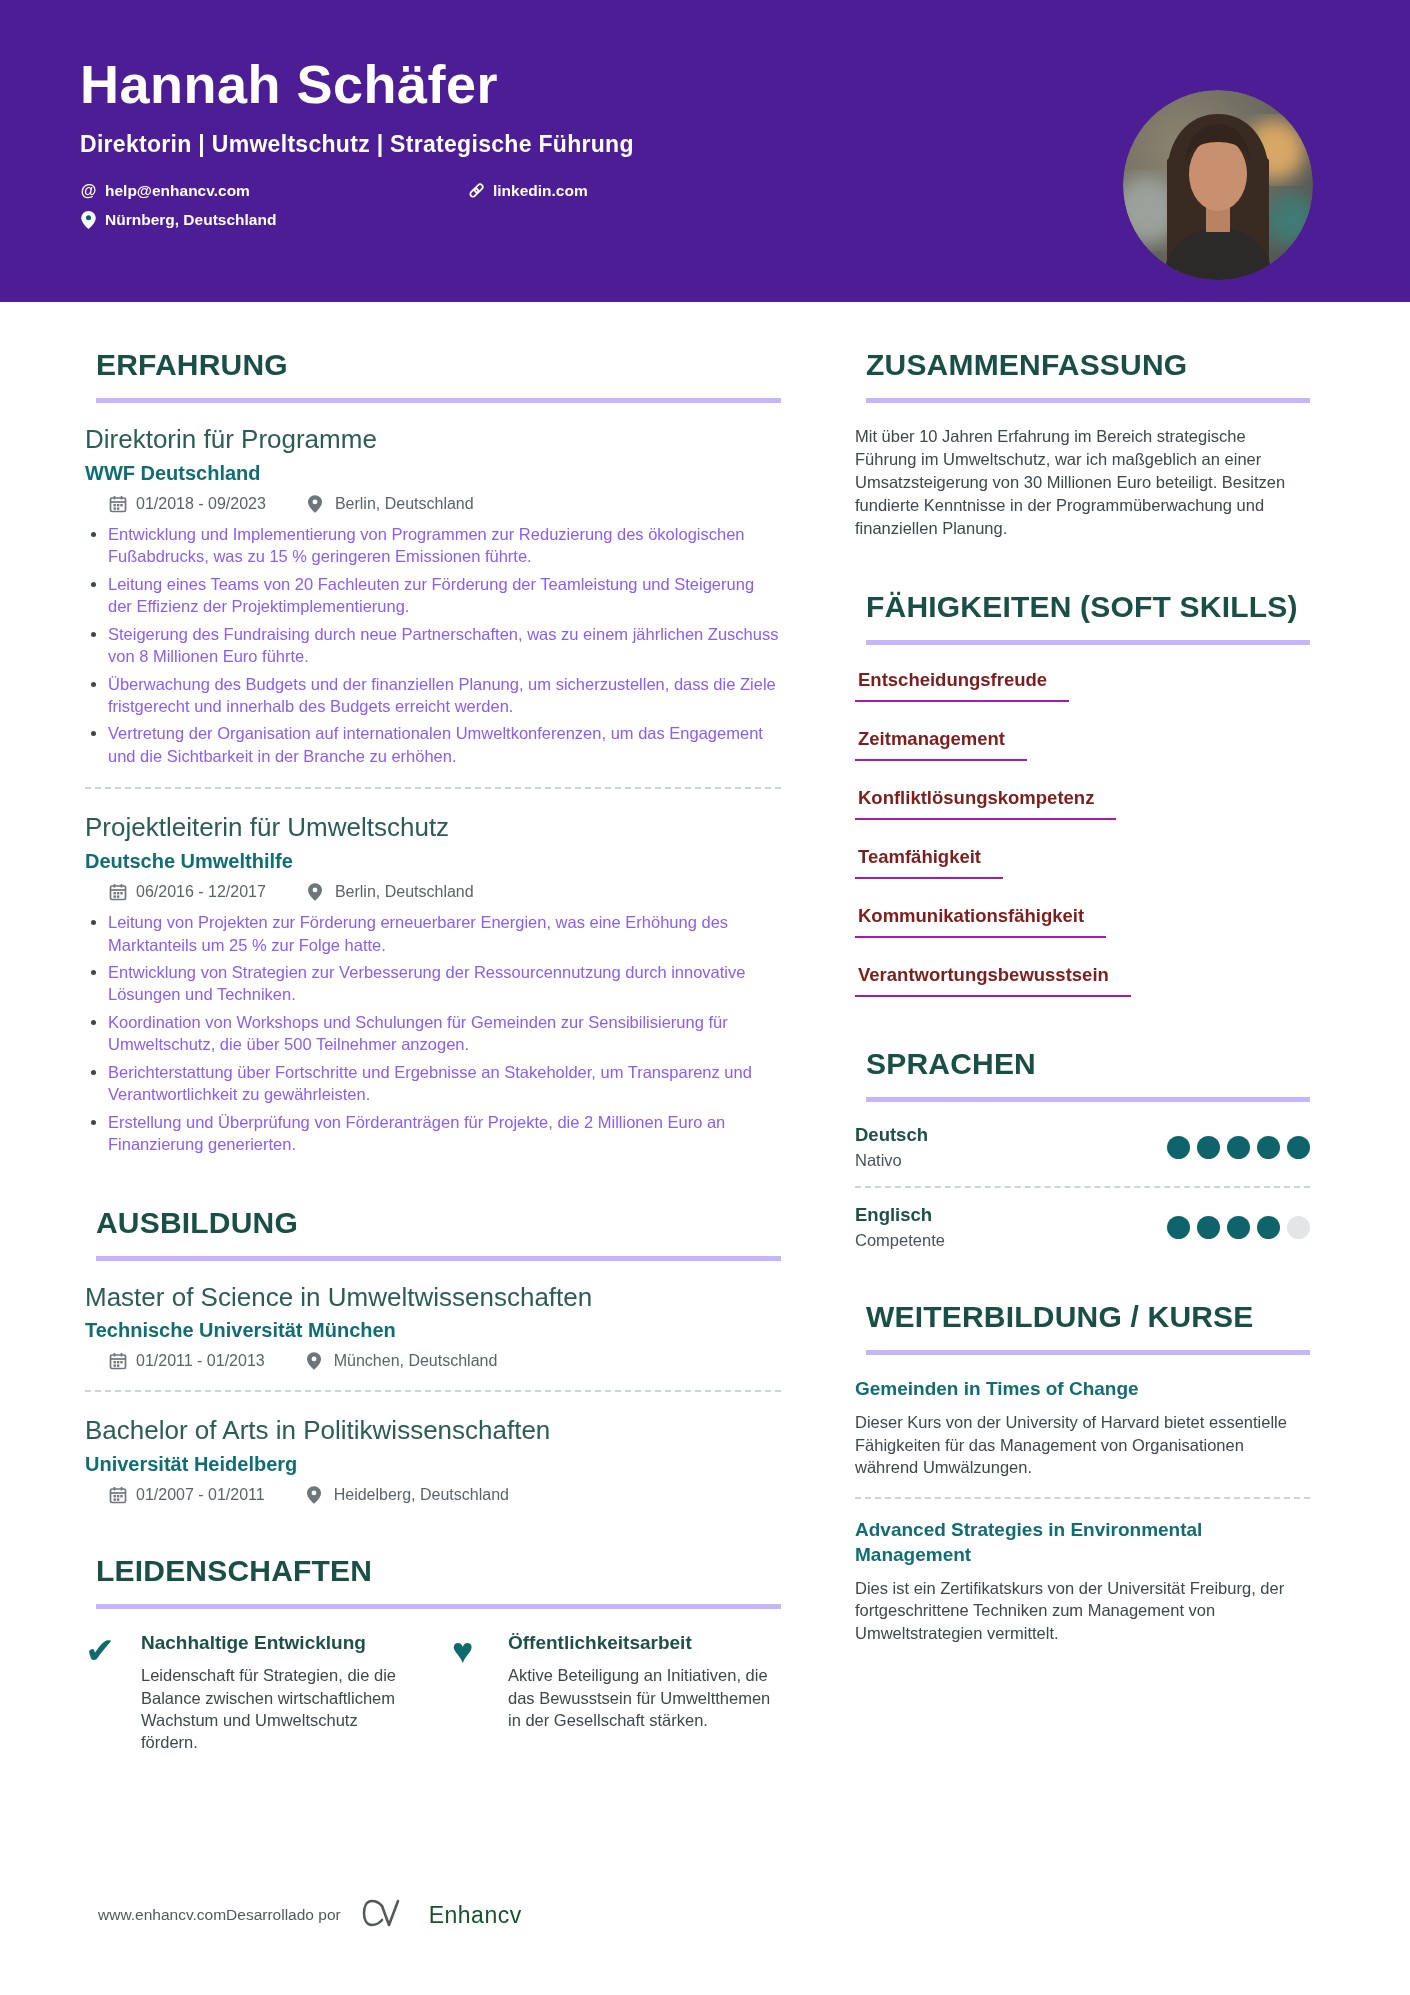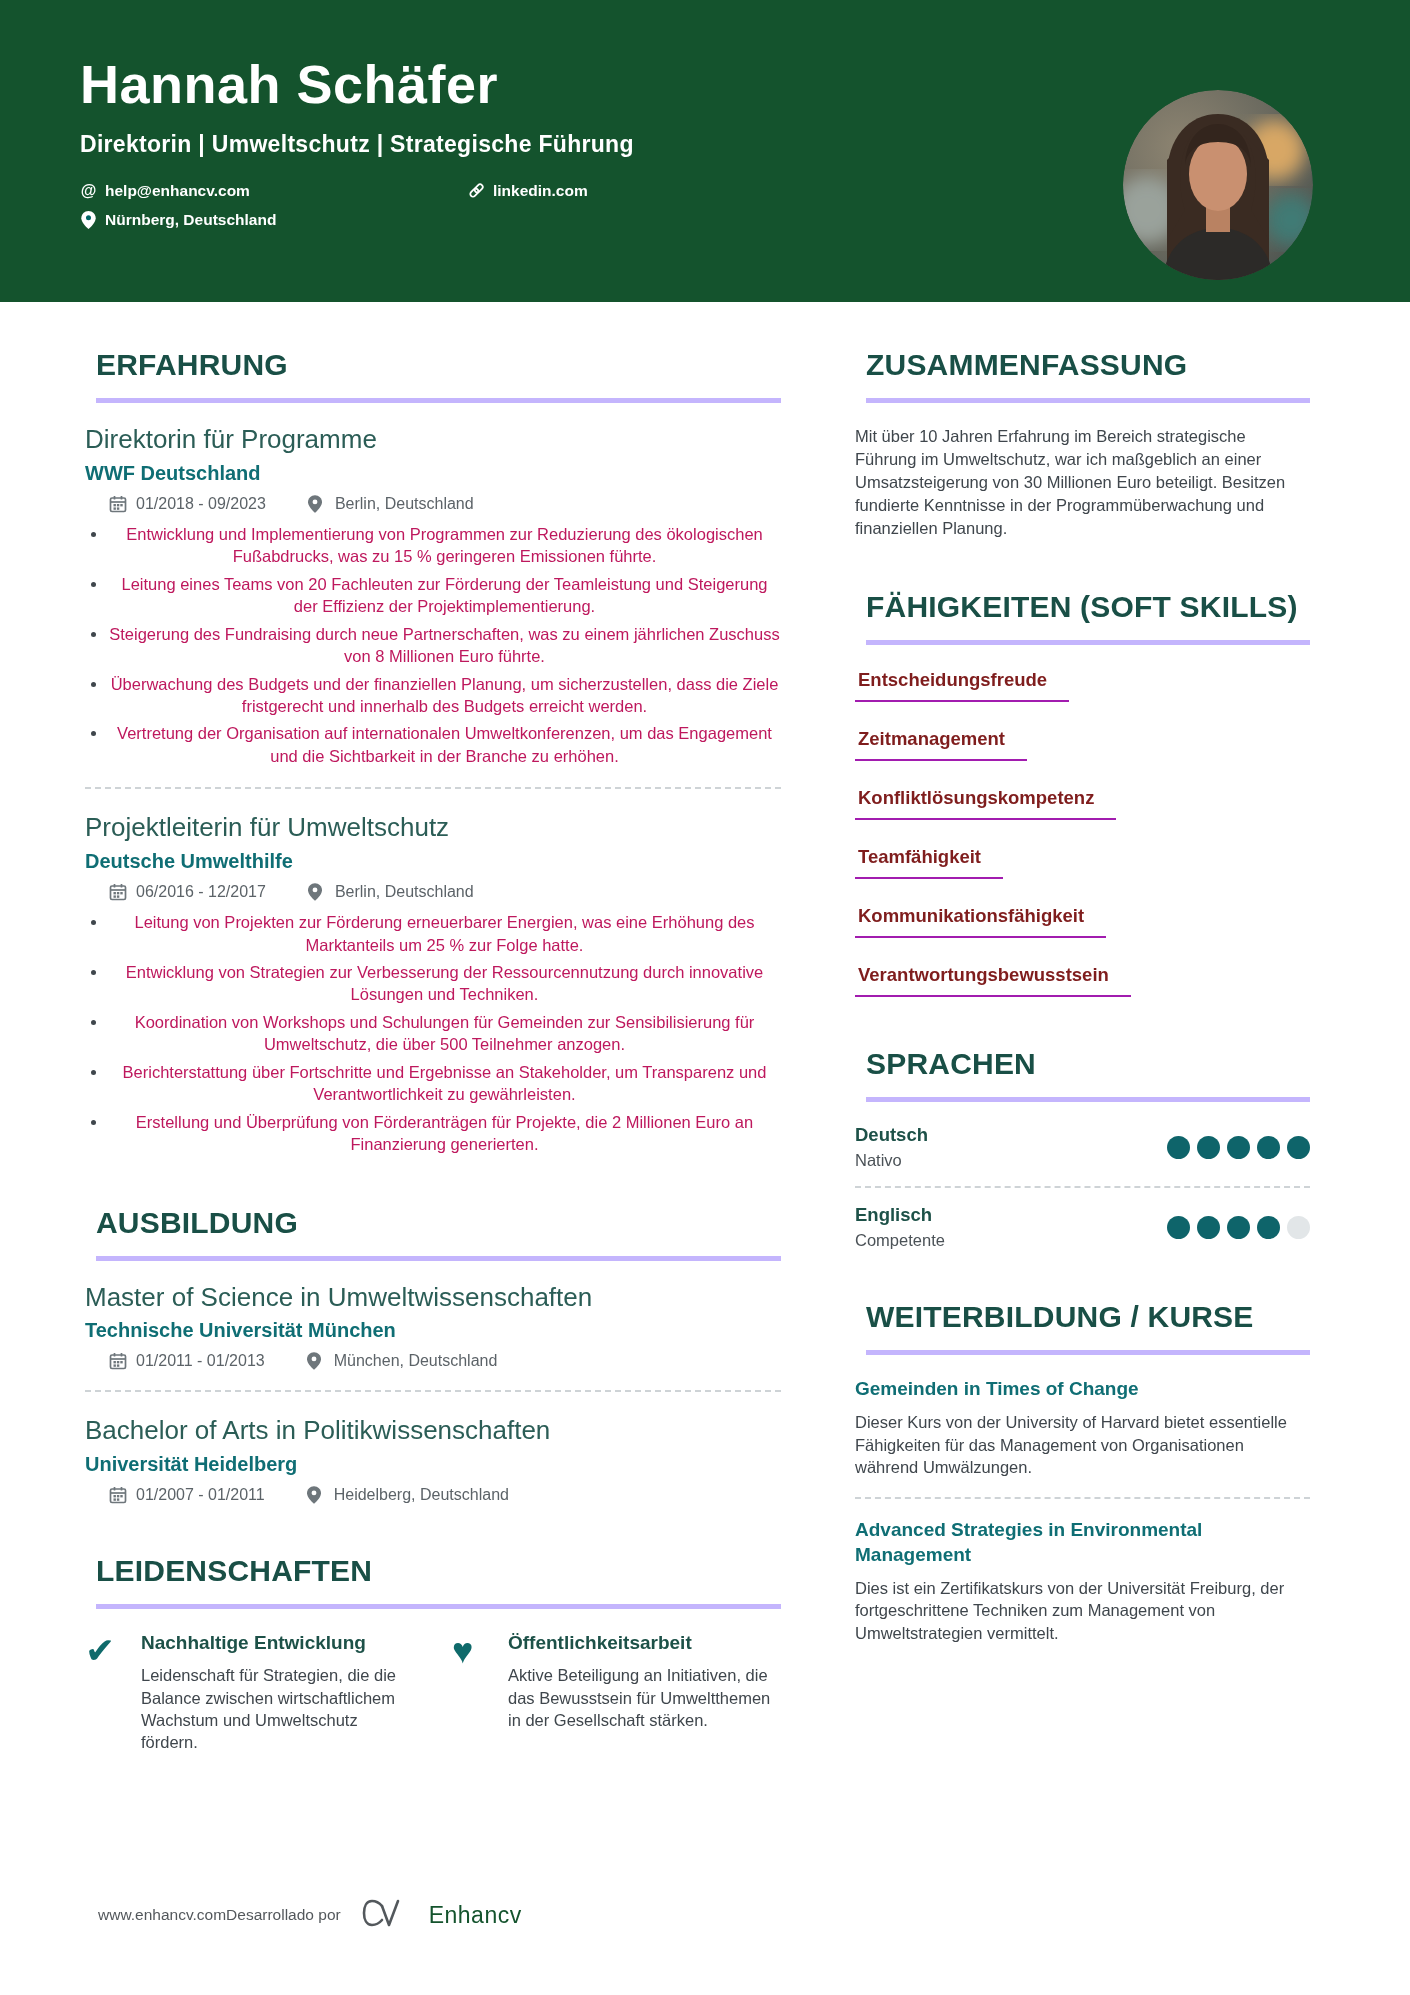--- a/index.html
+++ b/index.html
@@ -2,21 +2,21 @@
 <html><head>
 <meta charset="utf-8">
 <style>
   html,body{margin:0;padding:0;}
   body{
     width:1410px;height:1995px;position:relative;background:#ffffff;
     font-family:"Liberation Sans", sans-serif;color:#3f464c;overflow:hidden;
   }
   
   .header{
-    background:#14532d;height:302px;box-sizing:border-box;
+    background:#4c1d95;height:302px;box-sizing:border-box;
     padding:56px 0 0 80px;position:relative;color:#fff;
   }
   .name{font-size:54px;font-weight:700;letter-spacing:.5px;line-height:1.05;margin:0;}
   .headline{font-size:23px;font-weight:600;margin-top:18px;letter-spacing:.3px;}
   .contact{margin-top:24px;font-size:15.5px;font-weight:700;}
   .contact-row{display:flex;align-items:center;margin-bottom:11px;}
   .contact-item{display:flex;align-items:center;gap:8px;}
   .contact-item.first{width:388px;}
   .cicon{display:inline-flex;width:17px;height:17px;align-items:center;justify-content:center;}
   .at-glyph{font-size:16px;font-weight:700;}
@@ -32,21 +32,21 @@
   .section-title{
     font-size:30px;font-weight:700;color:#194f46;letter-spacing:.2px;
     padding-bottom:16px;border-bottom:5px solid #c4b5fd;margin:0 0 22px 11px;
   }
   .entry{margin:0;}
   .entry-title{font-size:26px;font-weight:500;color:#2b5d56;line-height:1.15;}
   .entry-org{font-size:20px;font-weight:700;color:#0f6e74;margin-top:7px;}
   .entry-meta{display:flex;align-items:center;gap:42px;margin-top:10px;font-size:16px;color:#5c6368;padding-left:24px;}
   .meta-item{display:flex;align-items:center;gap:9px;}
   .micon{display:inline-flex;width:18px;height:18px;}
-  ul.bullets{list-style:none;margin:10px 0 0 0;padding:0;font-size:16.5px;line-height:1.36;color:#be185d;text-align:center;}
+  ul.bullets{list-style:none;margin:10px 0 0 0;padding:0;font-size:16.5px;line-height:1.36;color:#8b5cf6;}
   ul.bullets li{position:relative;padding-left:23px;margin-bottom:5px;}
   ul.bullets li::before{
     content:"";position:absolute;left:6px;top:9px;width:5px;height:5px;border-radius:50%;background:#3f464c;
   }
   .divider{border:none;border-top:2px dashed #ced3d6;margin:20px 0 24px 0;}
   
   .passions{display:flex;gap:38px;}
   .passion{width:329px;display:flex;gap:16px;}
   .passion-icon{flex:0 0 40px;color:#0f6a6b;font-size:36px;line-height:1;padding-top:2px;}
   .passion-title{font-size:19px;font-weight:700;color:#1d5148;line-height:1.25;margin-bottom:9px;}

